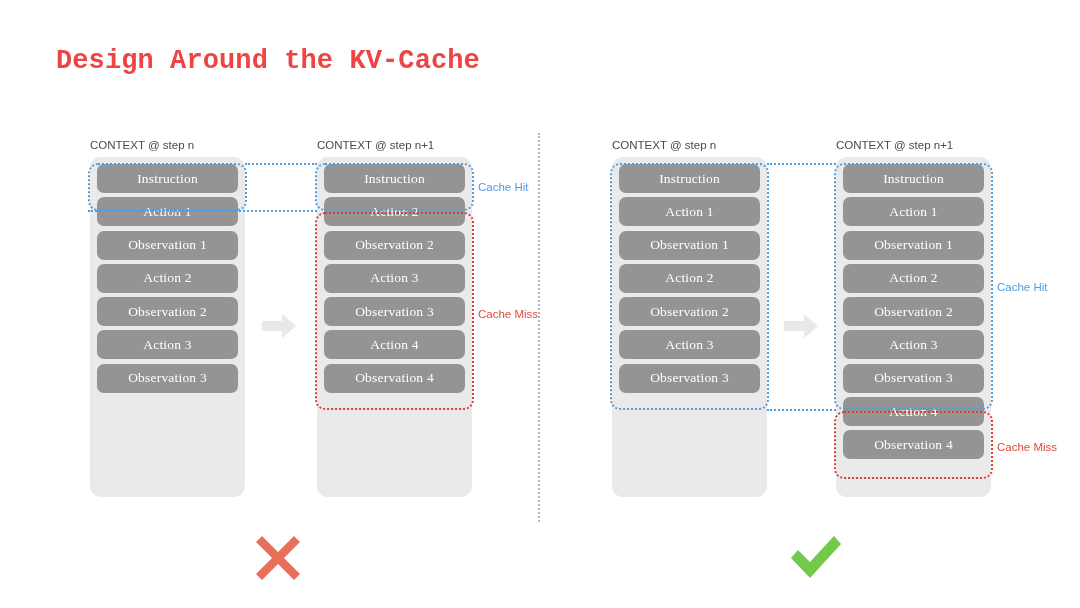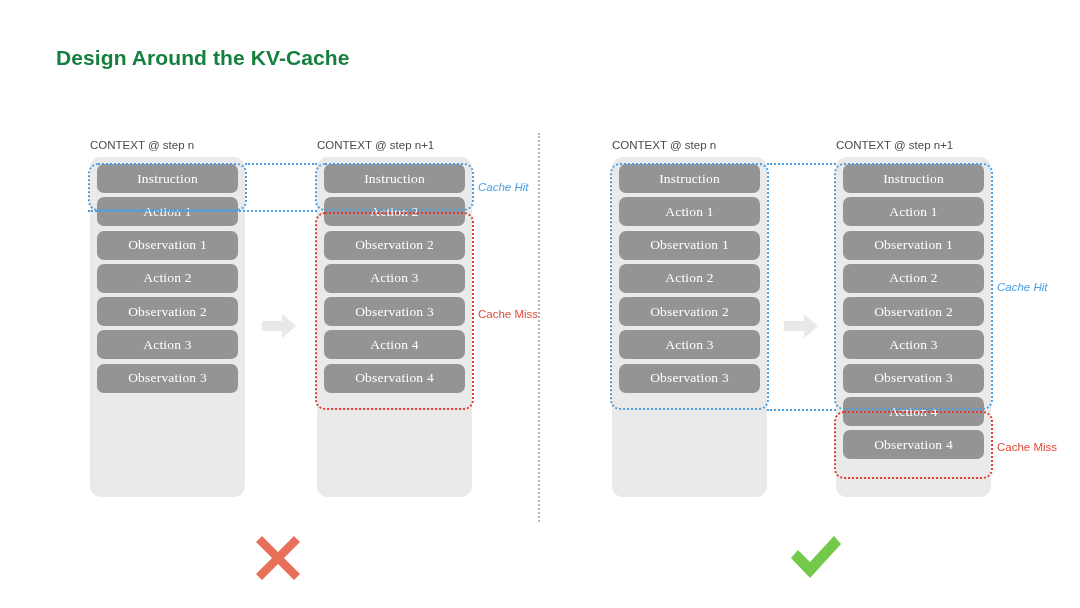--- a/index.html
+++ b/index.html
@@ -13,25 +13,25 @@
   #slide {
     position: relative;
     width: 1080px; height: 608px;
     background: #ffffff;
   }
 
   
   #slide-title {
     position: absolute;
     left: 56px; top: 46px;
-    font-family: Liberation Sans, sans-serif;
+    font-family: Liberation Mono, monospace;
     font-weight: bold;
-    font-size: 21px;
+    font-size: 27px;
     letter-spacing: .1px;
-    color: #15803d;
+    color: #ef4444;
     white-space: nowrap;
   }
 
   
   #center-divider {
     position: absolute;
     left: 538px; top: 133px;
     width: 0; height: 389px;
     border-left: 2px dotted #b7b7b7;
   }
@@ -99,21 +99,21 @@
   }
   .hline-hit  { border-top: 2.5px dotted #4d9de0; }
 
   
   .cache-label {
     position: absolute;
     font-family: "Liberation Sans", sans-serif;
     font-size: 11.5px;
     white-space: nowrap;
   }
-  .label-hit  { color: #4d9de0; font-style: italic; }
+  .label-hit  { color: #4d9de0; }
   .label-miss { color: #e04a3a; }
 
   
   .arrow {
     position: absolute;
     width: 34px; height: 26px;
   }
 
   
   .verdict {

